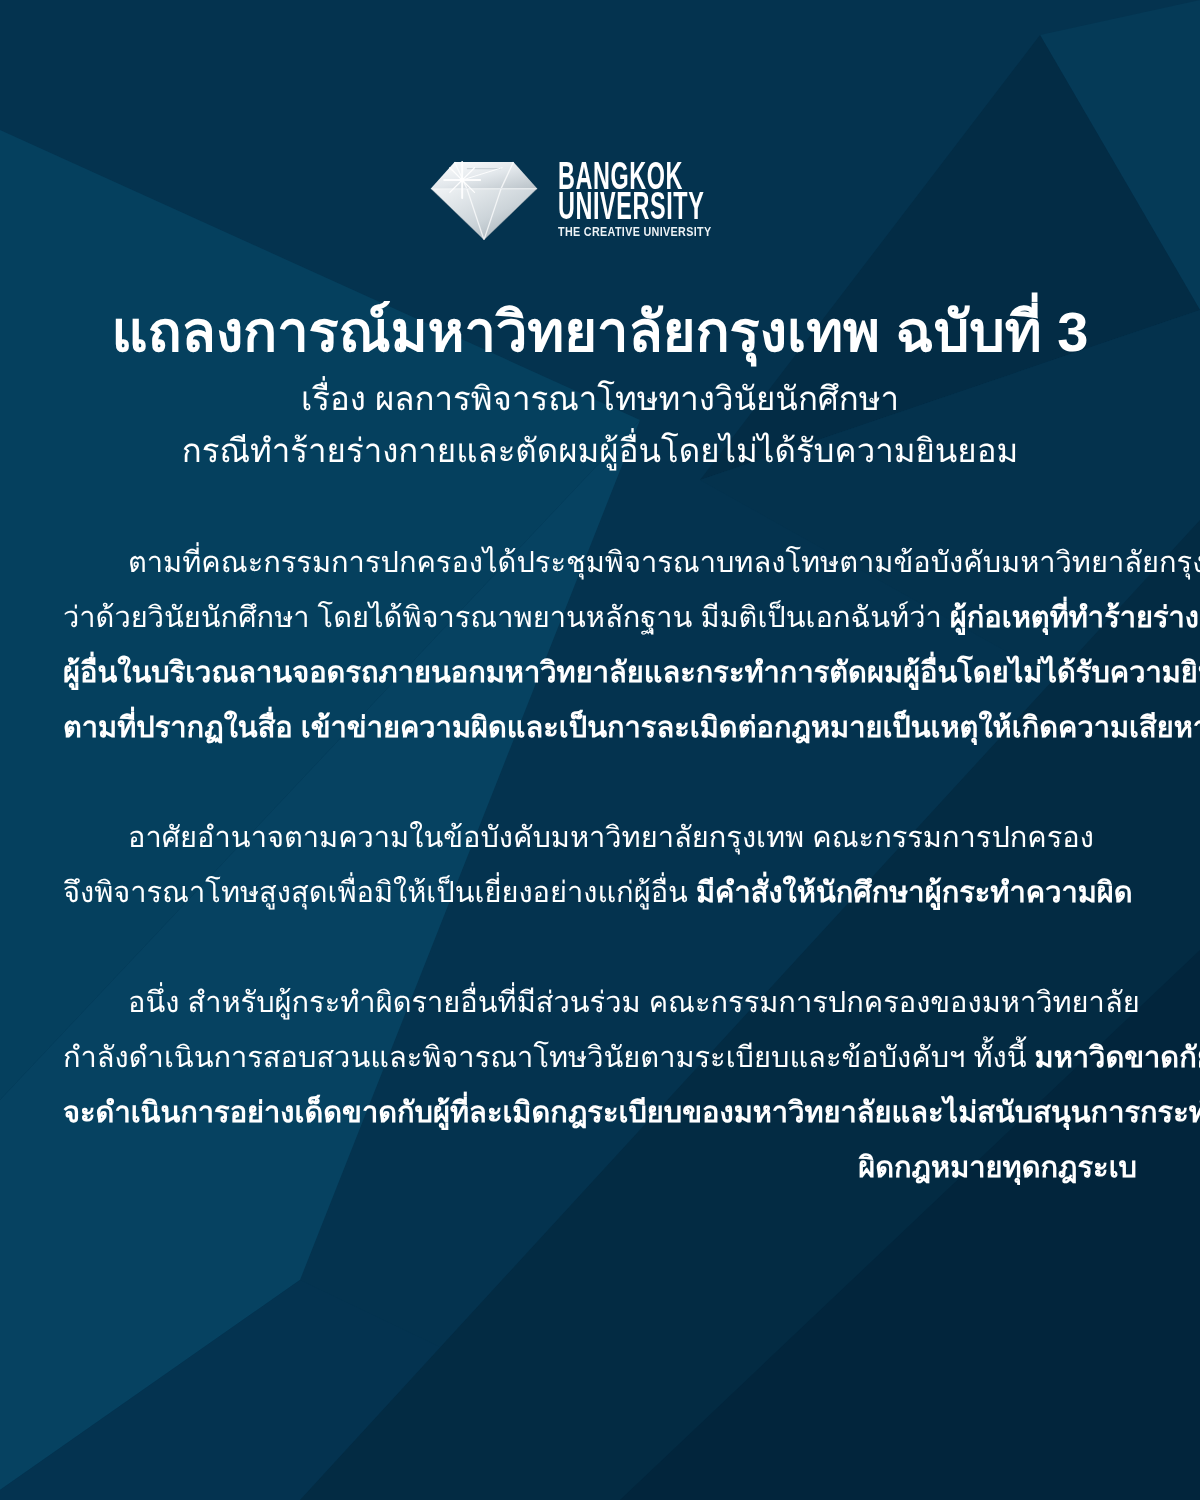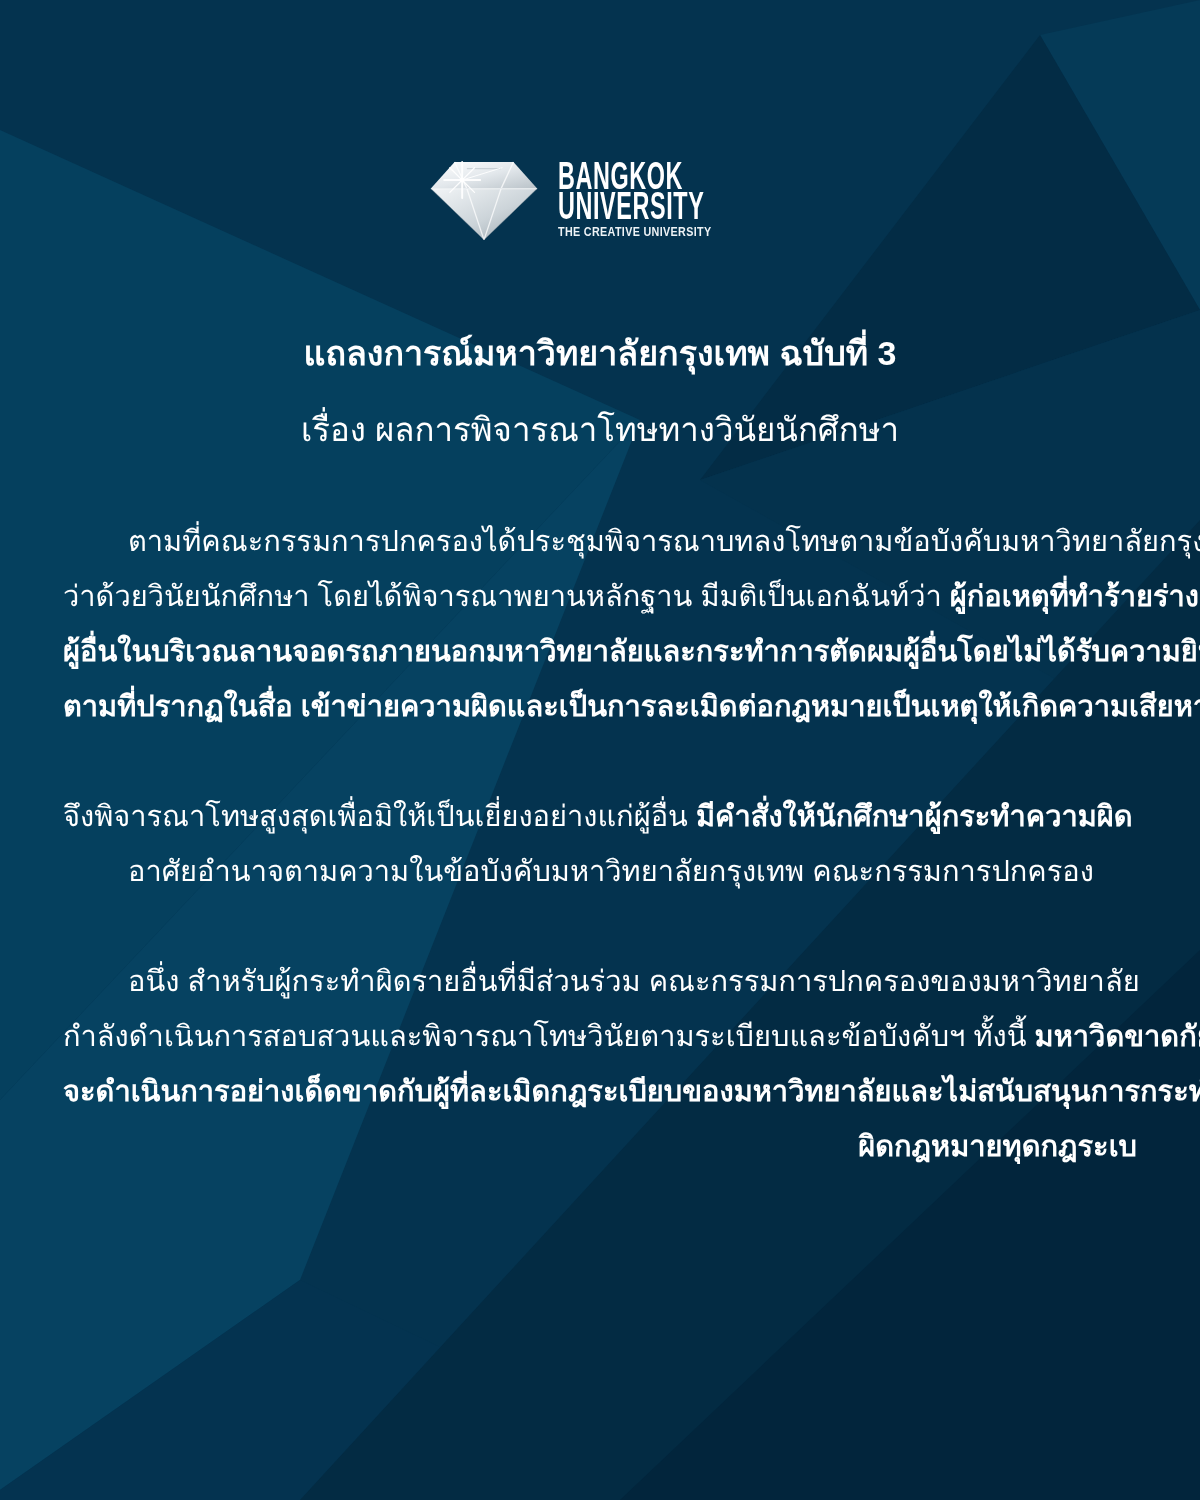--- a/index.html
+++ b/index.html
@@ -53,35 +53,35 @@
     font-weight: 700;
     letter-spacing: 0.4px;
     transform: scaleX(0.86);
     transform-origin: left center;
     white-space: nowrap;
     color: #eef3f6;
   }
 
   
   .title {
-    margin-top: 76px;
+    margin-top: 55px;
     text-align: center;
-    font-size: 34px;
+    font-size: 56px;
     font-weight: 700;
     line-height: 54px;
     white-space: nowrap;
   }
   .subtitle {
     text-align: center;
     font-size: 33px;
     font-weight: 400;
     line-height: 52px;
     white-space: nowrap;
   }
-  .subtitle.first { margin-top: 24px; text-align: center; }
+  .subtitle.first { margin-top: 14px; text-align: center; }
 
   
   .body-text {
     margin-top: 58px;
     padding: 0 63px;
     font-size: 29px;
     font-weight: 400;
   }
   .para { margin-bottom: 55px; }
   .para:last-child { margin-bottom: 0; text-align: right; }
@@ -152,33 +152,34 @@
       </div>
       <div class="logo-text">
         <div class="brand">BANGKOK</div>
         <div class="brand">UNIVERSITY</div>
         <div class="tagline">THE CREATIVE UNIVERSITY</div>
       </div>
     </div>
 
     <h1 class="title">แถลงการณ์มหาวิทยาลัยกรุงเทพ ฉบับที่ 3</h1>
     <div class="subtitle first">เรื่อง ผลการพิจารณาโทษทางวินัยนักศึกษา</div>
+    <div class="subtitle">กรณีทำร้ายร่างกายและตัดผมผู้อื่นโดยไม่ได้รับความยินยอม</div>
 
     <div class="body-text">
 
       <div class="para">
         <div class="line indent"><span class="seg-r">ตามที่คณะกรรมการปกครองได้ประชุมพิจารณาบทลงโทษตามข้อบังคับมหาวิทยาลัยกรุงเทพ</span></div>
         <div class="line"><span class="seg-r">ว่าด้วยวินัยนักศึกษา โดยได้พิจารณาพยานหลักฐาน มีมติเป็นเอกฉันท์ว่า </span><span class="seg-b">ผู้ก่อเหตุที่ทำร้ายร่างกาย</span></div>
         <div class="line"><span class="seg-b">ผู้อื่นในบริเวณลานจอดรถภายนอกมหาวิทยาลัยและกระทำการตัดผมผู้อื่นโดยไม่ได้รับความยินยอม</span></div>
         <div class="line"><span class="seg-b">ตามที่ปรากฏในสื่อ เข้าข่ายความผิดและเป็นการละเมิดต่อกฎหมายเป็นเหตุให้เกิดความเสียหายแก่ชีวิต</span></div>
       </div>
 
       <div class="para">
+        <div class="line indent"><span class="seg-r">อาศัยอำนาจตามความในข้อบังคับมหาวิทยาลัยกรุงเทพ คณะกรรมการปกครอง</span></div>
         <div class="line"><span class="seg-r">จึงพิจารณาโทษสูงสุดเพื่อมิให้เป็นเยี่ยงอย่างแก่ผู้อื่น </span><span class="seg-b">มีคำสั่งให้นักศึกษาผู้กระทำความผิด</span></div>
-        <div class="line indent"><span class="seg-r">อาศัยอำนาจตามความในข้อบังคับมหาวิทยาลัยกรุงเทพ คณะกรรมการปกครอง</span></div>
       </div>
 
       <div class="para">
         <div class="line indent"><span class="seg-r">อนึ่ง สำหรับผู้กระทำผิดรายอื่นที่มีส่วนร่วม คณะกรรมการปกครองของมหาวิทยาลัย</span></div>
         <div class="line"><span class="seg-r">กำลังดำเนินการสอบสวนและพิจารณาโทษวินัยตามระเบียบและข้อบังคับฯ ทั้งนี้ </span><span class="seg-b">มหาวิดขาดกัย</span></div>
         <div class="line"><span class="seg-b">จะดำเนินการอย่างเด็ดขาดกับผู้ที่ละเมิดกฎระเบียบของมหาวิทยาลัยและไม่สนับสนุนการกระทำ</span></div>
         <div class="line"><span class="seg-b">ผิดกฎหมายทุดกฎระเบ</span></div>
       </div>
 
     </div>

